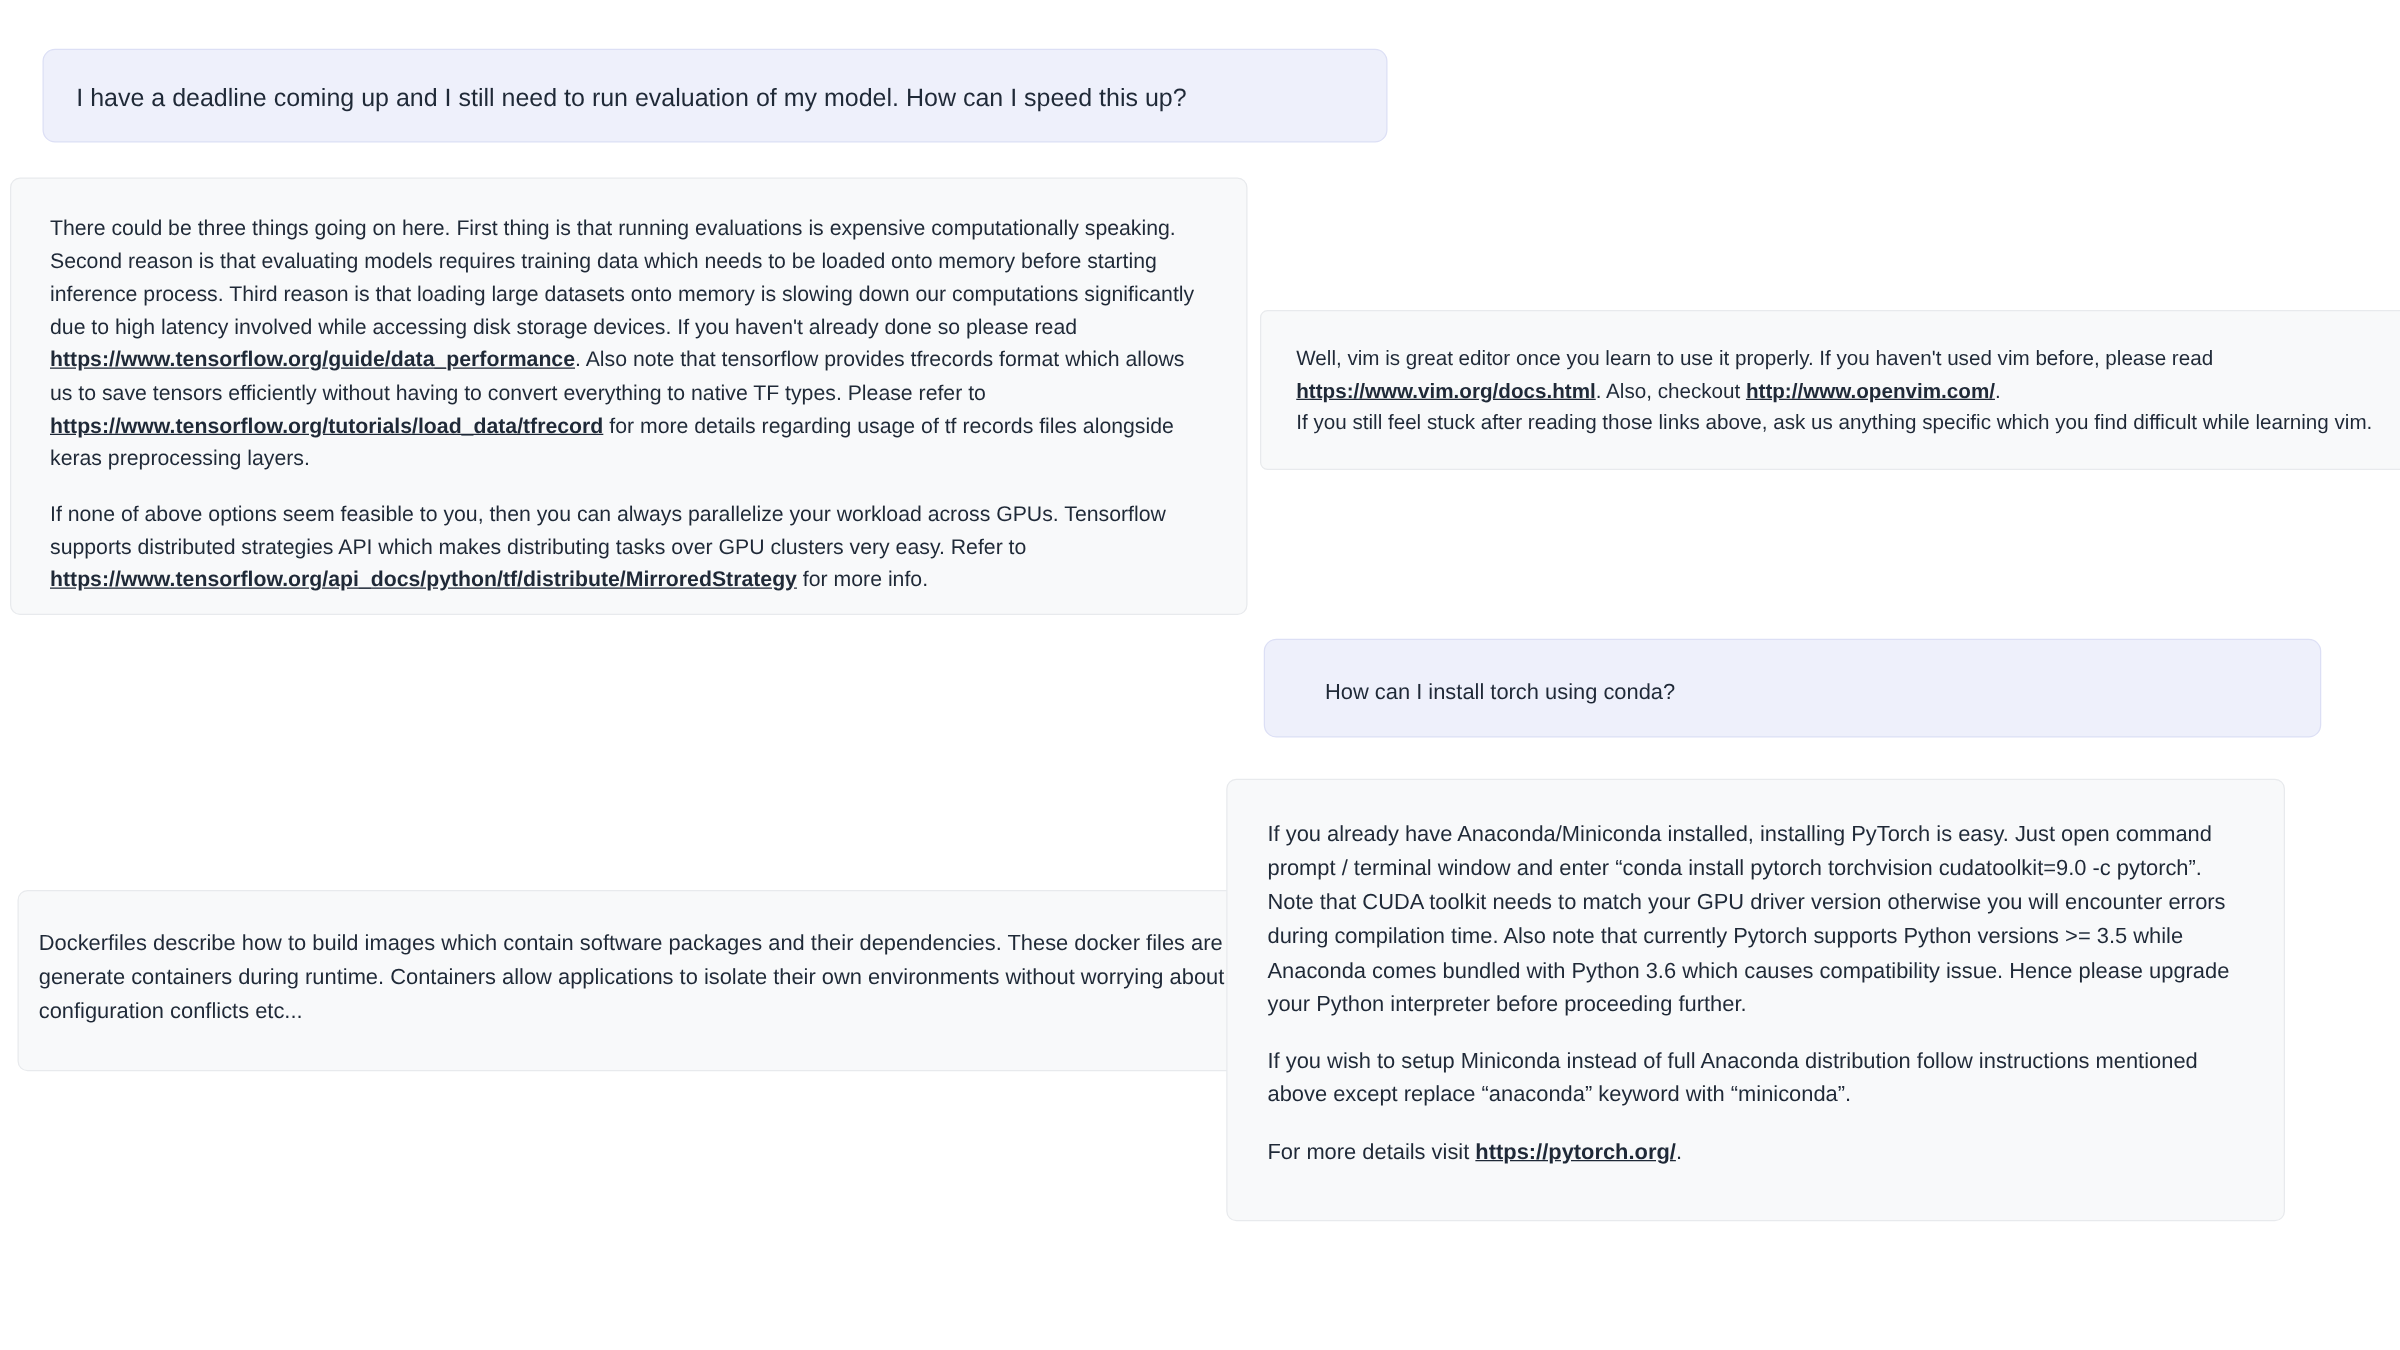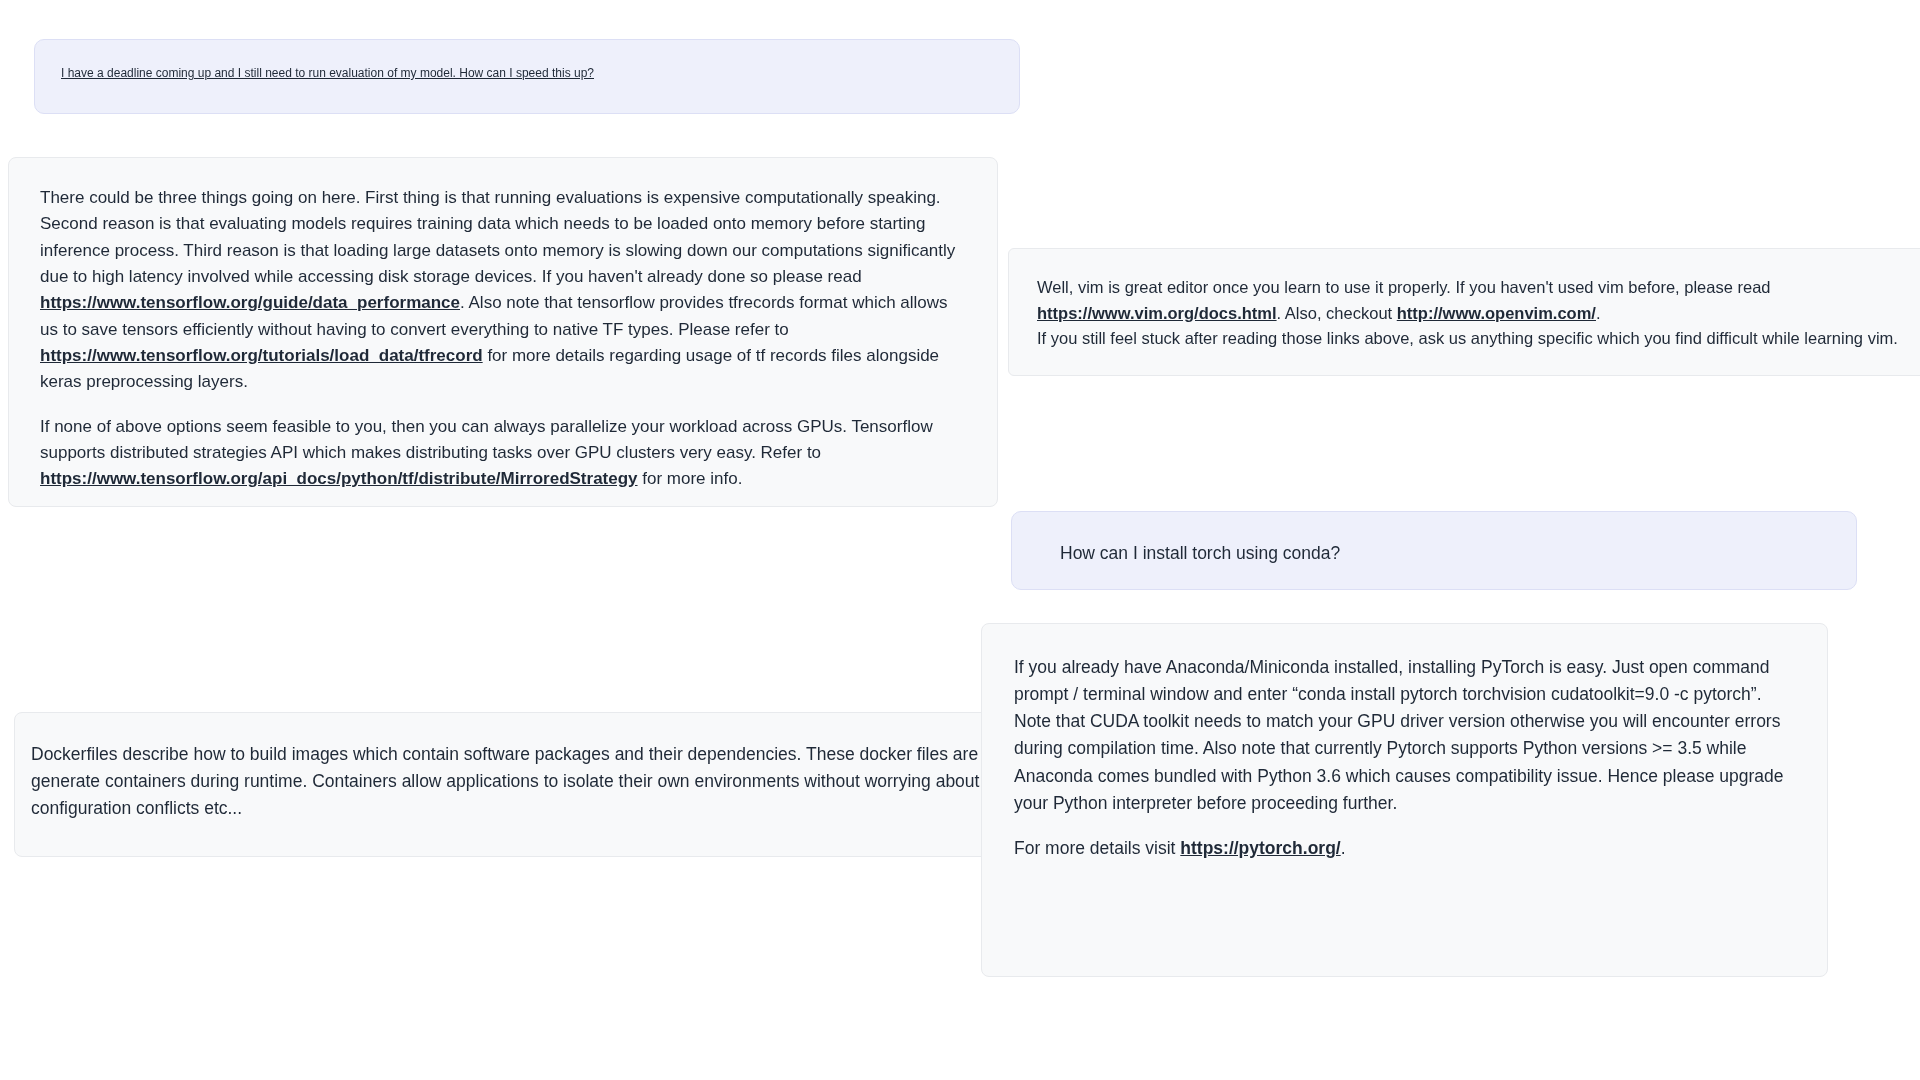--- a/index.html
+++ b/index.html
@@ -43,31 +43,29 @@
     margin-top: 1.05em;
   }
   a.lnk {
     color: #1f2937;
     font-weight: bold;
     text-decoration: underline;
   }
 
   
   #u1 {
-    left: 34px; top: 39px; width: 986px; height: 75px;
-    font-size: 12px;
+    left: 34px; top: 39px; width: 1076px; height: 75px;
+    font-size: 20px;
     padding: 24px 26px;
-    text-decoration: underline;
   }
   #b1 {
     left: 8px; top: 142px; width: 990px; height: 350px;
     font-size: 17px;
     padding: 27px 30px 22px 31px;
     border-radius: 8px;
-    margin-top: 15px;
   }
   #u2 {
     left: 45px; top: 596px; width: 913px; height: 81px;
     font-size: 17.5px;
     padding: 27px 32px;
   }
   #b2 {
     left: 14px; top: 712px; width: 1089px; height: 145px;
     font-size: 17.5px;
     padding: 28px 16px;
@@ -122,16 +120,17 @@
       <div class="para txt">Well, vim is great editor once you learn to use it properly. If you haven't used vim before, please read <a class="lnk" href="#">https://www.vim.org/docs.html</a>. Also, checkout <a class="lnk" href="#">http://www.openvim.com/</a>.
 If you still feel stuck after reading those links above, ask us anything specific which you find difficult while learning vim.</div>
     </div>
 
   <div class="bubble user" id="u4">
     <span class="txt">How can I install torch using conda?</span>
   </div>
 
   <div class="bubble bot" id="b4">
       <div class="para txt">If you already have Anaconda/Miniconda installed, installing PyTorch is easy. Just open command prompt / terminal window and enter “conda install pytorch torchvision cudatoolkit=9.0 -c pytorch”. Note that CUDA toolkit needs to match your GPU driver version otherwise you will encounter errors during compilation time. Also note that currently Pytorch supports Python versions &gt;= 3.5 while Anaconda comes bundled with Python 3.6 which causes compatibility issue. Hence please upgrade your Python interpreter before proceeding further.</div>
+      <div class="para txt">If you wish to setup Miniconda instead of full Anaconda distribution follow instructions mentioned above except replace “anaconda” keyword with “miniconda”.</div>
       <div class="para txt">For more details visit <a class="lnk" href="#">https://pytorch.org/</a>.</div>
     </div>
 
 </div>
 
 </body></html>

